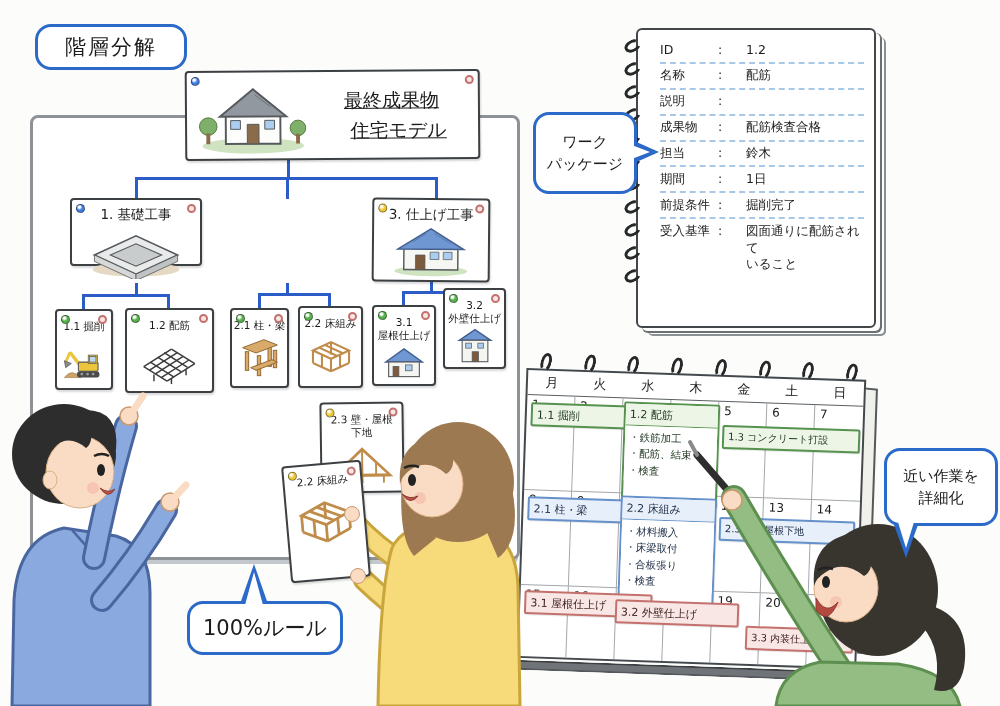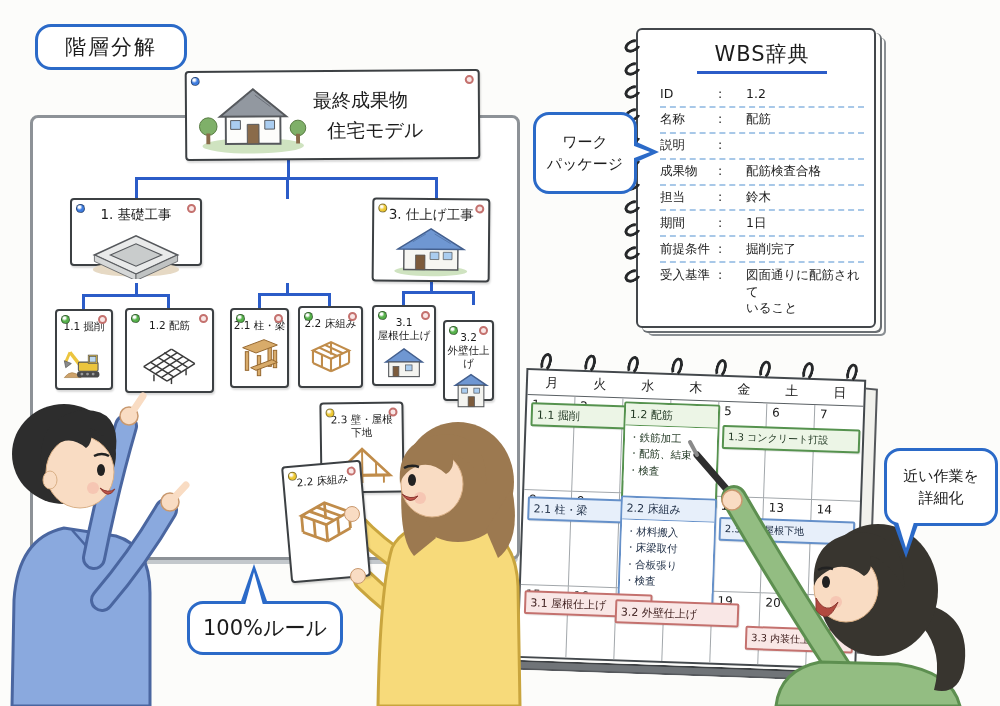--- a/index.html
+++ b/index.html
@@ -36,34 +36,34 @@
         box-shadow:1px 2px 2px rgba(0,0,0,.15);z-index:3;}
   .pin{position:absolute;width:9px;height:9px;border-radius:50%;border:1px solid rgba(0,0,0,.45);z-index:4;}
   .pin.tl{left:4px;top:4px;} .pin.tr{right:4px;top:4px;}
   .p-b{background:radial-gradient(circle at 35% 30%,#fff 0 15%,#3f7de0 45%);}
   .p-g{background:radial-gradient(circle at 35% 30%,#fff 0 15%,#57b24c 45%);}
   .p-r{background:radial-gradient(circle at 35% 30%,#fff 0 15%,#e04438 45%);}
   .p-y{background:radial-gradient(circle at 35% 30%,#fff 0 15%,#eec832 45%);}
   .p-o{background:radial-gradient(circle at 35% 30%,#fff 0 15%,#e8922f 45%);}
 
   .c-root{left:185px;top:70px;width:295px;height:90px;display:flex;align-items:center;padding:5px 8px;transform:rotate(-.4deg);}
-  .root-txt{flex:1;text-align:left;font-size:19px;line-height:1.6;}
+  .root-txt{flex:1;text-align:center;font-size:19px;line-height:1.6;text-decoration:underline;}
   .root-txt .r2{display:block;margin-left:14px;}
 
   .c-l2a{left:70px;top:198px;width:132px;height:68px;}
   .c-l2b{left:223px;top:197px;width:129px;height:88px;}
   .c-l2c{left:372px;top:198px;width:118px;height:84px;transform:rotate(.5deg);}
   .lbl{display:block;text-align:center;font-size:13.5px;padding-top:6px;line-height:1.2;}
 
   .c-l3a{left:55px;top:309px;width:58px;height:81px;}
   .c-l3b{left:125px;top:308px;width:89px;height:85px;}
   .c-l3c{left:230px;top:308px;width:59px;height:80px;}
   .c-l3d{left:298px;top:306px;width:65px;height:82px;}
   .c-l3e{left:372px;top:305px;width:64px;height:81px;}
-  .c-l3f{left:443px;top:320px;width:51px;height:81px;}
+  .c-l3f{left:443px;top:288px;width:63px;height:81px;}
   .lbl-s{display:block;text-align:center;font-size:10.5px;padding-top:9px;line-height:1.25;}
 
   .c-x13{left:168px;top:404px;width:85px;height:92px;z-index:6;}
   .c-x23{left:320px;top:402px;width:84px;height:91px;z-index:6;transform:rotate(-.8deg);}
   .c-x22{left:286px;top:463px;width:80px;height:117px;z-index:22;transform:rotate(-5deg);}
   .art{display:block;margin:1px auto 0;}
 
   
   .bubble{position:absolute;background:#fff;border:3.5px solid #2b6ac8;border-radius:16px;
           display:flex;flex-direction:column;align-items:center;justify-content:center;
@@ -357,21 +357,20 @@
           <line x1="58" y1="46" x2="32" y2="58"></line>
         <line x1="15" y1="24" x2="41" y2="36"></line>
           <line x1="23" y1="20" x2="49" y2="32"></line>
         <line x1="19" y1="34" x2="19" y2="52"></line>
           <line x1="45" y1="34" x2="45" y2="52"></line>
       </g>
     </svg>
   </div>
 
   <div class="notebook">
-    <span class="nb-title">WBS辞典</span>
     <div class="nb-row">
       <span class="nb-k">ID</span>
         <span class="nb-s">:</span>
       <span class="nb-v">
           <span>1.2</span>
         </span>
     </div>
     <div class="nb-row">
       <span class="nb-k">名称</span>
         <span class="nb-s">:</span>

